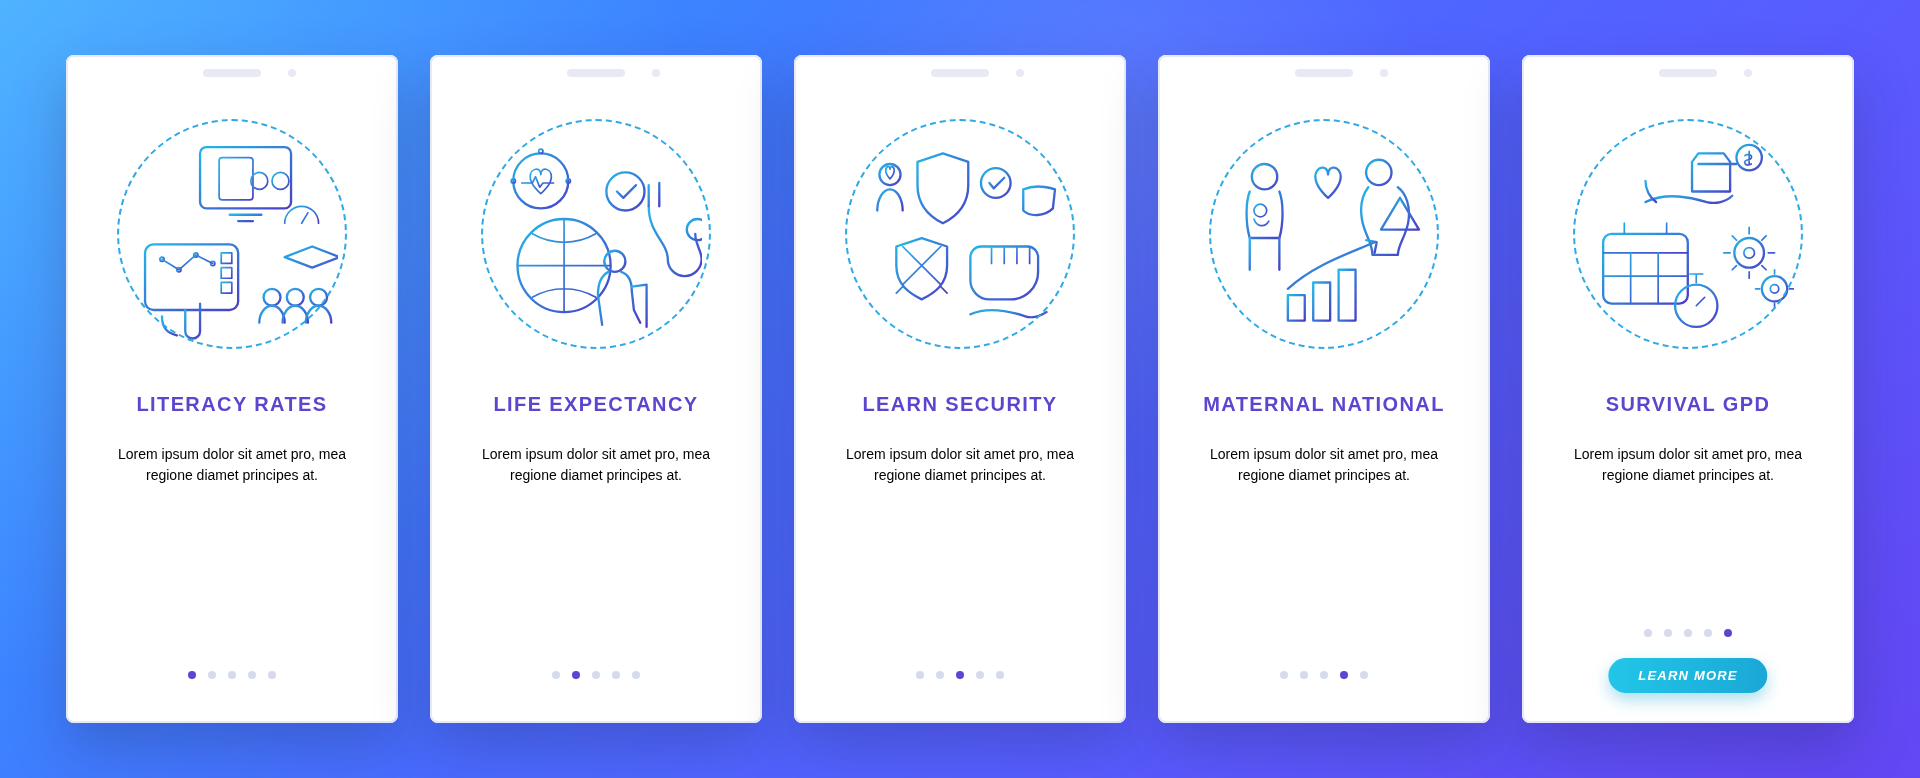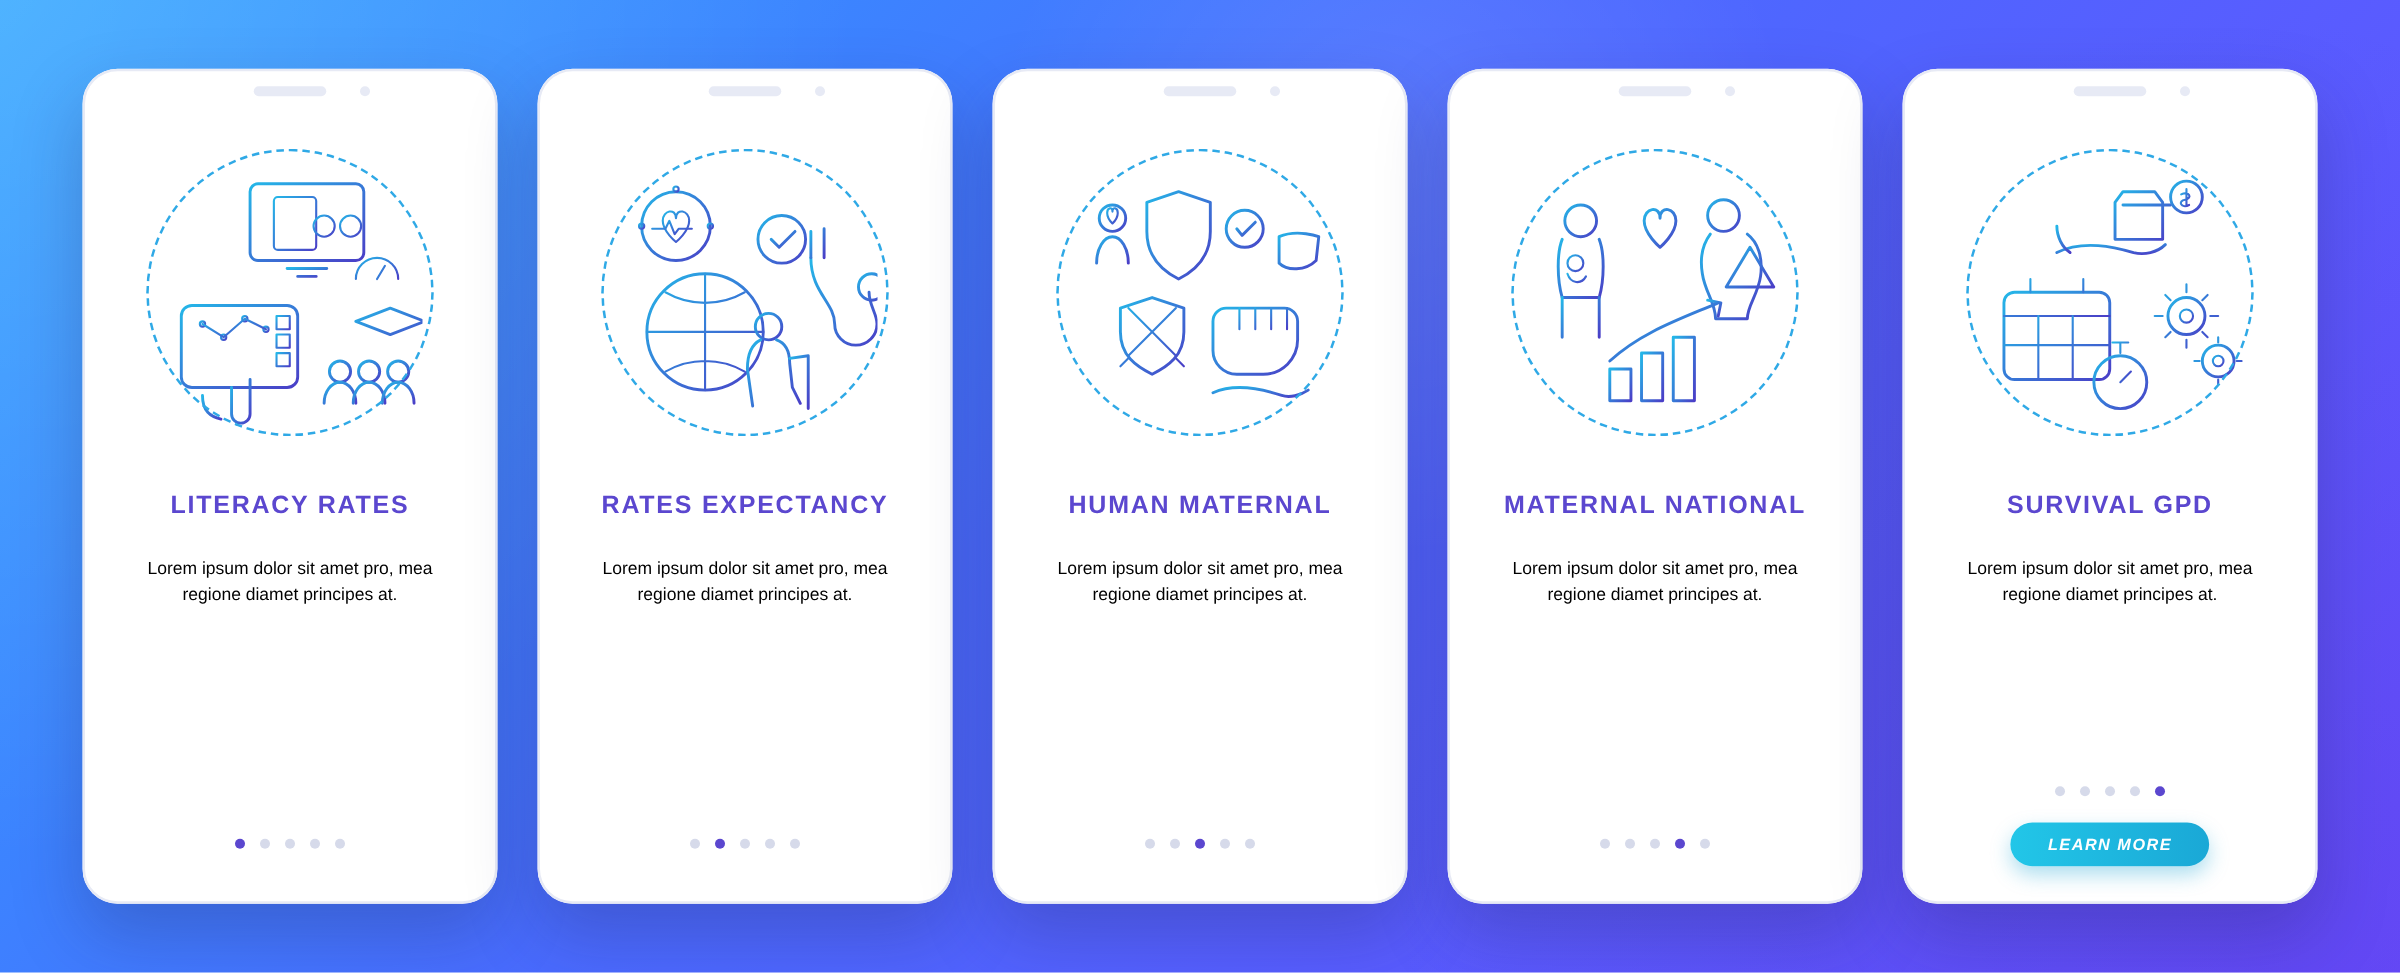--- a/index.html
+++ b/index.html
@@ -29,21 +29,21 @@
     align-items: center;
     gap: 32px;
     width: 100%;
     height: 100%;
   }
 
   .phone {
     width: 332px;
     height: 668px;
     background: #ffffff;
-    border-radius: 28px;
+    border-radius: 8px;
     box-shadow: 0 25px 55px rgba(30,30,80,0.25), 0 0 0 2px #e7eaf5 inset;
     position: relative;
     display: flex;
     flex-direction: column;
     align-items: center;
   }
   .notch {
     position:absolute; top:14px; left:50%; transform:translateX(-50%);
     width: 58px; height: 8px; background:#e7eaf5; border-radius:5px;
   }
@@ -203,21 +203,21 @@
 
           <circle class="gstroke" cx="70" cy="130" r="44"></circle>
           <path class="gstroke-thin" d="M26 130 h88 M70 86 v88 M40 100 a60 60 0 0 0 60 0 M40 160 a60 60 0 0 1 60 0"></path>
 
           <circle class="gstroke" cx="118" cy="126" r="10"></circle>
           <path class="gstroke" d="M112 136 c-8 4 -10 14 -10 22 l4 28 M124 136 c6 2 10 8 10 18 l2 18 l6 12"></path>
           <path class="gstroke" d="M134 150 l14 -2 v40"></path>
         </svg>
       </div>
     </div>
-    <div class="title">RATES EXPECTANCY</div>
+    <div class="title">LIFE EXPECTANCY</div>
     <div class="desc">Lorem ipsum dolor sit amet pro, mea regione diamet principes at.</div>
     <div class="dots">
       <span class="dot"></span>
       <span class="dot active"></span>
       <span class="dot"></span>
       <span class="dot"></span>
       <span class="dot"></span>
     </div>
   </div>
 
@@ -241,21 +241,21 @@
           <path class="gstroke" d="M64 104 l24 8 v18 c0 18 -12 26 -24 32 c-12 -6 -24 -14 -24 -32 v-18 z"></path>
           <path class="gstroke-thin" d="M46 112 l36 36 M82 112 l-36 36 M46 150 l-6 6 M82 150 l6 6"></path>
 
           <path class="gstroke" d="M120 112 h44 a10 10 0 0 1 10 10 v14 a26 26 0 0 1 -26 26 h-20 a18 18 0 0 1 -18 -18 v-22 a10 10 0 0 1 10 -10 z"></path>
           <path class="gstroke-thin" d="M130 112 v16 M142 112 v16 M154 112 v16 M166 112 v16"></path>
 
           <path class="gstroke" d="M110 176 c18 -8 40 -2 52 2 c6 2 14 0 20 -4"></path>
         </svg>
       </div>
     </div>
-    <div class="title">HUMAN MATERNAL</div>
+    <div class="title">LEARN SECURITY</div>
     <div class="desc">Lorem ipsum dolor sit amet pro, mea regione diamet principes at.</div>
     <div class="dots">
       <span class="dot"></span>
       <span class="dot"></span>
       <span class="dot active"></span>
       <span class="dot"></span>
       <span class="dot"></span>
     </div>
   </div>
 

